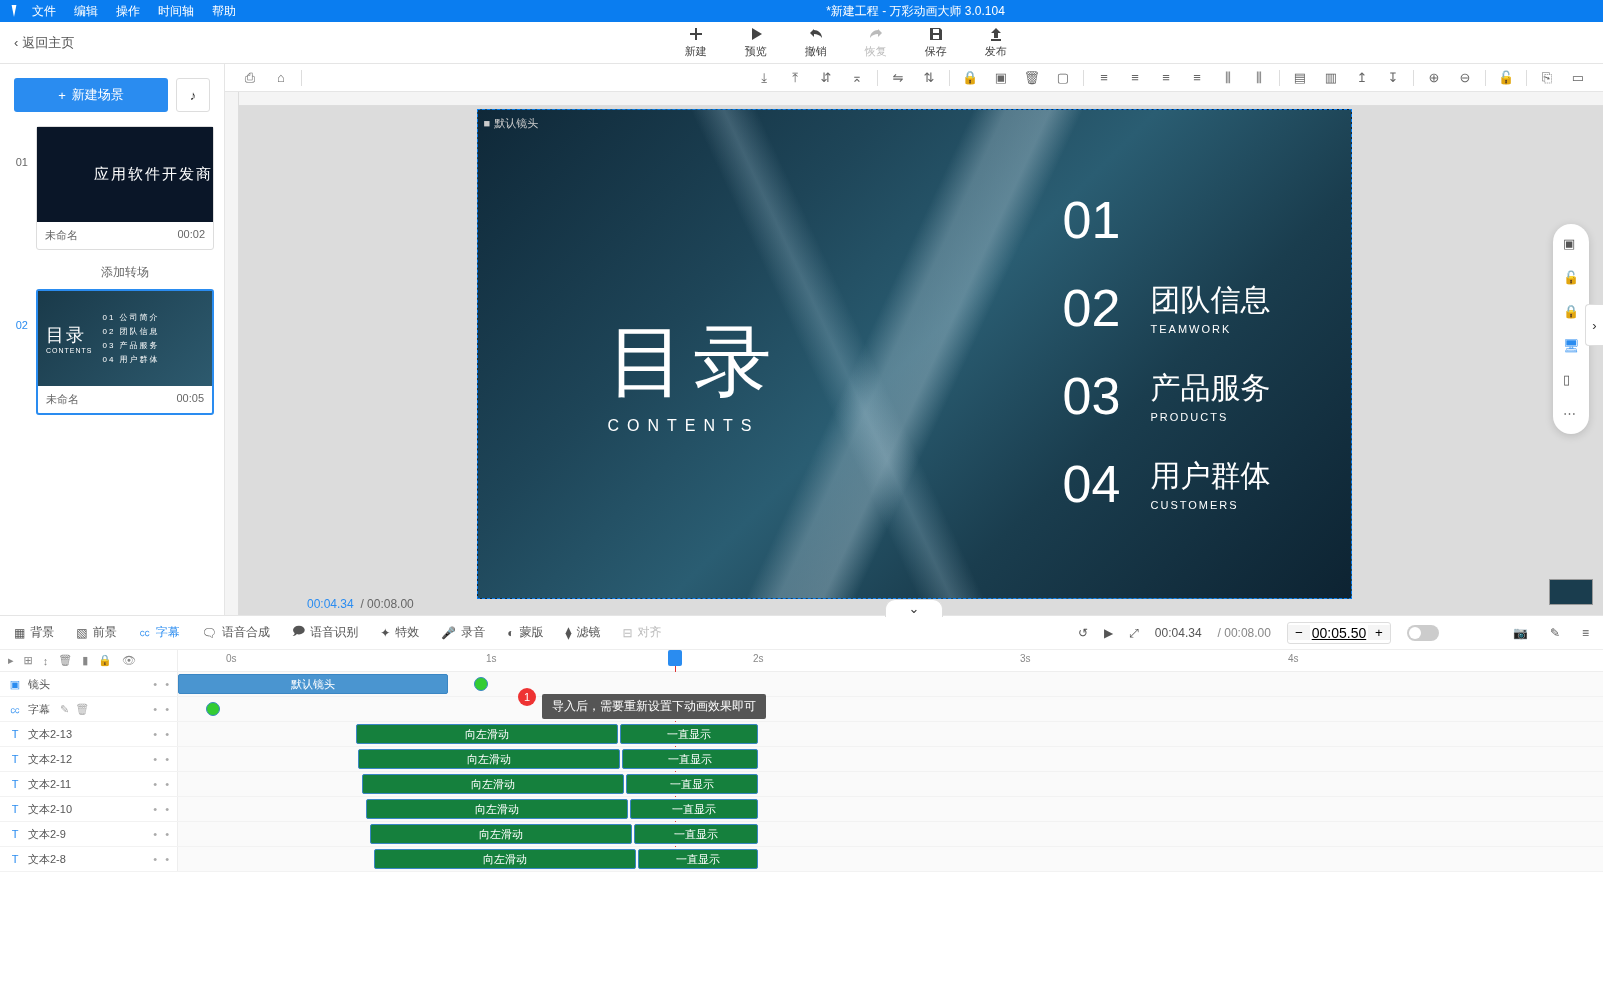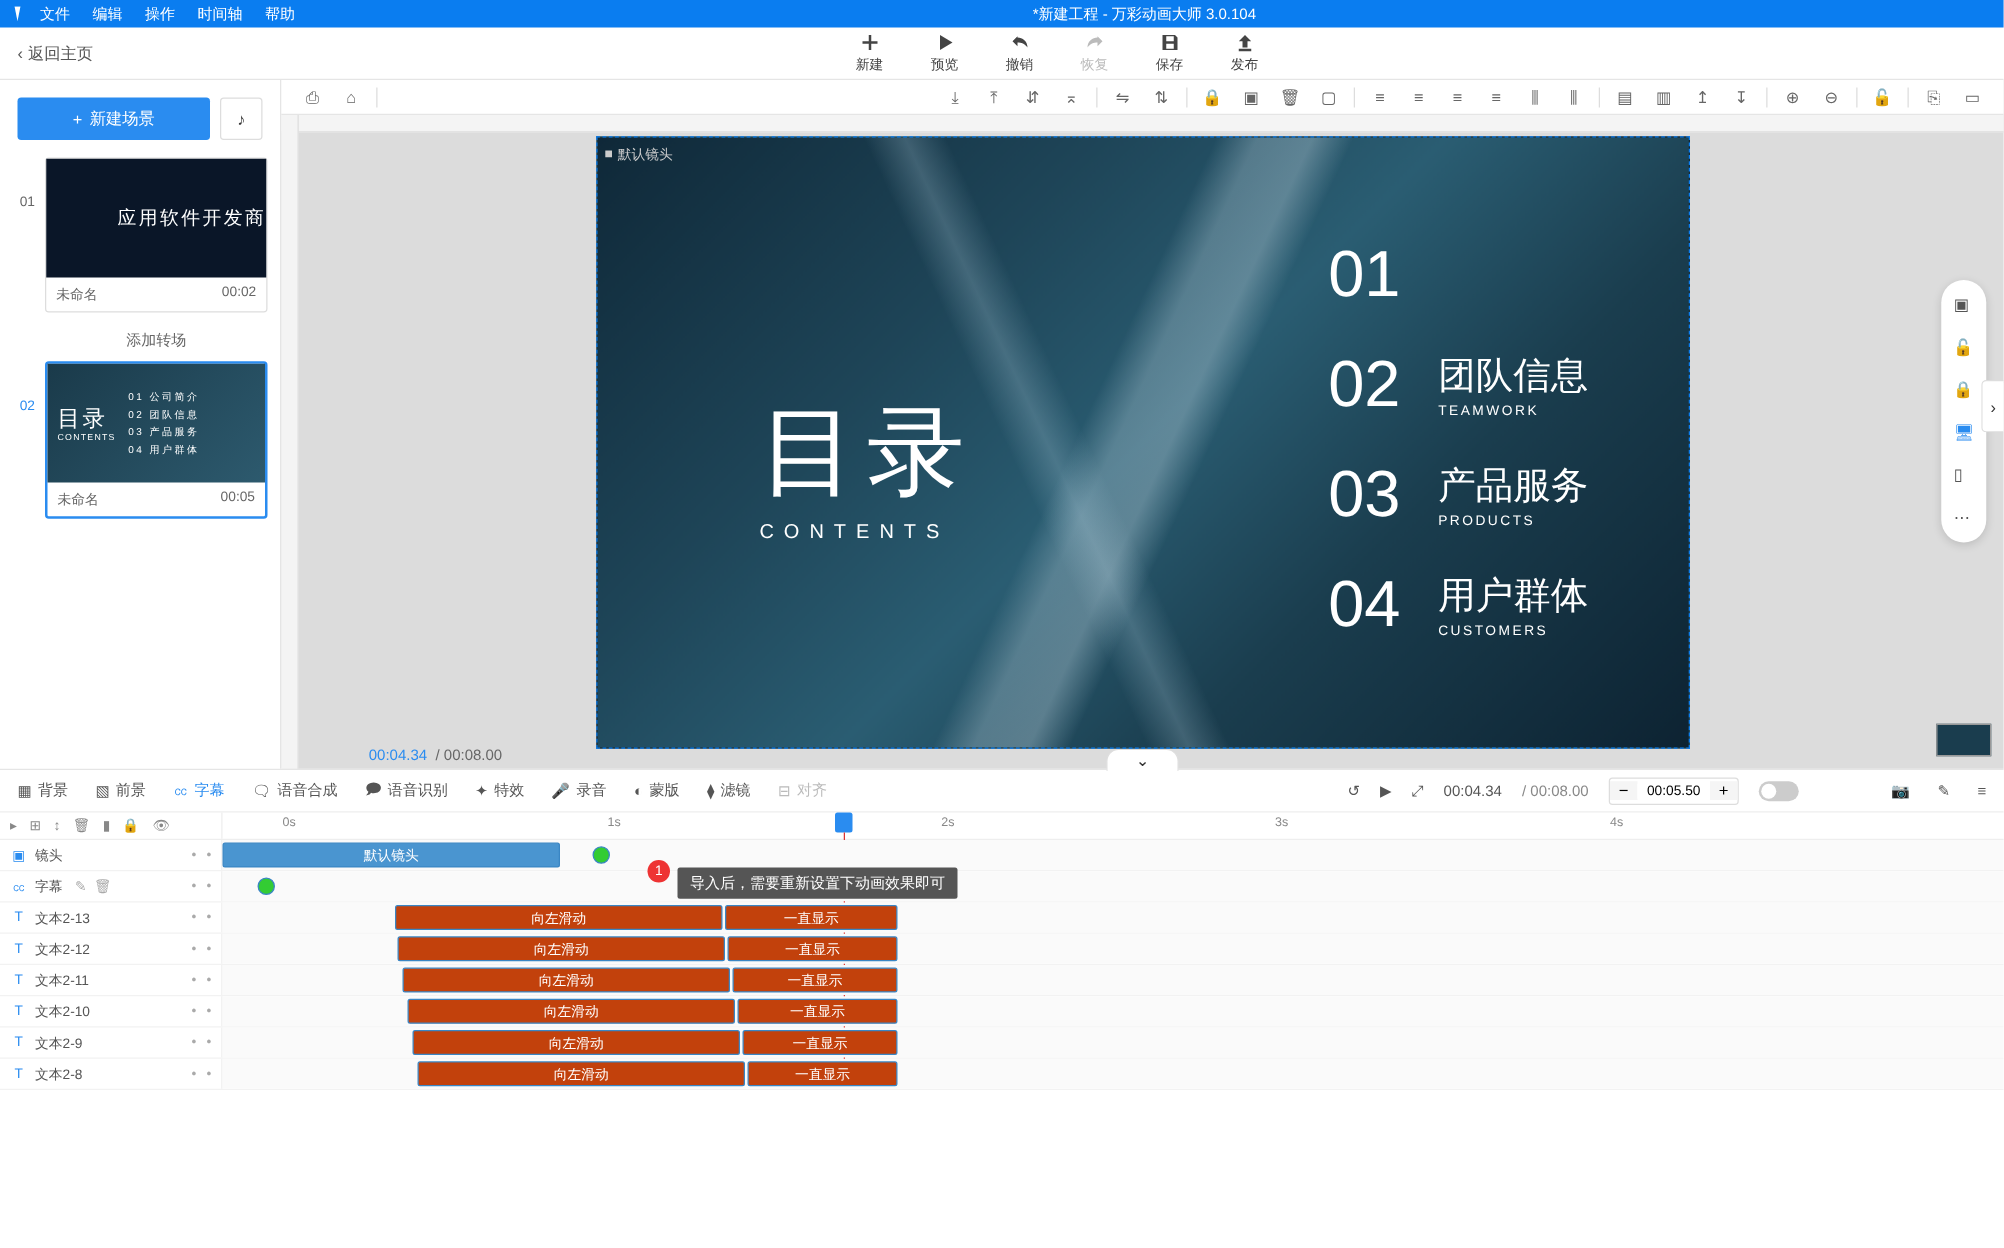--- a/index.html
+++ b/index.html
@@ -47,49 +47,49 @@
 .sr-txt .cn { font-size:30px; font-weight:300; }
 .sr-txt .en { font-size:11px; letter-spacing:2px; margin-top:2px; }
 .canvas-ruler-v { position:absolute; left:0; top:28px; bottom:0; width:14px; background:#f4f4f4; border-right:1px solid #ddd; }
 .canvas-ruler-h { position:absolute; left:0; top:28px; right:0; height:14px; background:#f4f4f4; border-bottom:1px solid #ddd; }
 .float-tools { position:absolute; right:14px; top:160px; width:36px; background:#fff; border-radius:18px; box-shadow:0 2px 8px rgba(0,0,0,.15); padding:12px 0; display:flex; flex-direction:column; align-items:center; gap:18px; }
 .float-tools .fi { width:16px; height:16px; color:#555; cursor:pointer; }
 .float-tools .fi.active { color:#2a8cf0; }
 .expand-tab { position:absolute; right:0; top:240px; width:18px; height:42px; background:#fff; border:1px solid #ddd; border-right:none; border-radius:4px 0 0 4px; display:flex; align-items:center; justify-content:center; cursor:pointer; }
 .collapse-tab { position:absolute; bottom:-2px; left:50%; transform:translateX(-50%); width:58px; height:18px; background:#fff; border:1px solid #ddd; border-bottom:none; border-radius:10px 10px 0 0; display:flex; align-items:center; justify-content:center; cursor:pointer; z-index:5; }
 .mini-preview { position:absolute; right:10px; bottom:10px; width:44px; height:26px; background:#1a3d4e; border:1px solid #999; }
-.time-info { position:absolute; left:66px; bottom:2px; font-size:12px; color:#666; background:#dcdcdc; padding:2px 4px; }
+.time-info { position:absolute; left:78px; bottom:2px; font-size:12px; color:#666; background:#dcdcdc; padding:2px 4px; }
 .time-info .cur { color:#2a8cf0; }
 .bottom { border-top:1px solid #e5e5e5; }
 .tabs-row { height:34px; display:flex; align-items:center; padding:0 14px; gap:22px; border-bottom:1px solid #eee; font-size:12px; color:#555; }
 .tabs-row .tab { display:flex; align-items:center; gap:5px; cursor:pointer; }
 .tabs-row .tab.active { color:#2a8cf0; }
 .tabs-row .spacer { flex:1; }
 .play-ctrl { display:flex; align-items:center; gap:16px; }
 .zoom-box { display:flex; align-items:center; border:1px solid #ddd; border-radius:3px; height:22px; }
 .zoom-box button { width:22px; border:none; background:#f5f5f5; cursor:pointer; }
-.zoom-box input { width:58px; border:none; text-align:center; font-size:11px; }
+.zoom-box input { width:58px; border:none; text-align:center; font-size:14px;text-decoration:underline; }
 .toggle { width:32px; height:16px; background:#ccc; border-radius:8px; position:relative; cursor:pointer; }
 .toggle::after { content:''; position:absolute; width:12px; height:12px; background:#fff; border-radius:50%; top:2px; left:2px; }
 .tl-header { height:22px; display:flex; border-bottom:1px solid #eee; font-size:11px; color:#888; }
 .tl-left-head { width:178px; display:flex; align-items:center; gap:10px; padding:0 8px; border-right:1px solid #eee; }
 .tl-ruler { flex:1; position:relative; }
 .tl-ruler .tick { position:absolute; top:3px; font-size:10px;margin-left:40px; }
 .playhead { position:absolute; top:0; width:14px; height:16px; background:#2a8cf0; border-radius:2px; left:490px; }
 .playhead::after { content:''; position:absolute; left:50%; top:16px; width:1px; height:200px; background:#d33; }
 .tl-rows { }
 .tl-row { height:25px; display:flex; border-bottom:1px solid #f2f2f2; font-size:11px; }
 .tl-row-head { width:178px; display:flex; align-items:center; padding:0 8px; gap:6px; border-right:1px solid #eee; color:#555; }
 .tl-row-head .ico { width:14px; height:14px; display:flex; align-items:center; justify-content:center; color:#2a8cf0; }
 .tl-row-head .dots { margin-left:auto; display:flex; gap:8px; color:#aaa; }
 .tl-row-body { flex:1; position:relative; background:#fafafa; }
 .clip { position:absolute; top:2px; height:20px; background:#5ba3db; border:1px solid #3a86c4; border-radius:2px; color:#fff; font-size:11px; display:flex; align-items:center; justify-content:center; }
 .clip.camera { background:#4a95d0; left:0; width:270px; }
 .clip.green-dot { width:14px; height:14px; background:#3c3; border-radius:50%; top:5px; }
-.clip.anim { background:#c2410c; }
+.clip.anim { background:#15803d;margin-left:40px; }
 .tooltip-bubble { position:absolute; left:530px; top:0; display:flex; align-items:center; z-index:10; }
 .tooltip-bubble .num { width:18px; height:18px; background:#e33; color:#fff; border-radius:50%; font-size:11px; display:flex; align-items:center; justify-content:center; }
 .tooltip-bubble .txt { background:#555; color:#fff; padding:4px 10px; font-size:12px; margin-left:6px; border-radius:2px;margin-top:20px; }
 svg { fill:currentColor; }
 </style>
 </head>
 <body>
 
 <div class="titlebar">
   <div class="logo"></div>

